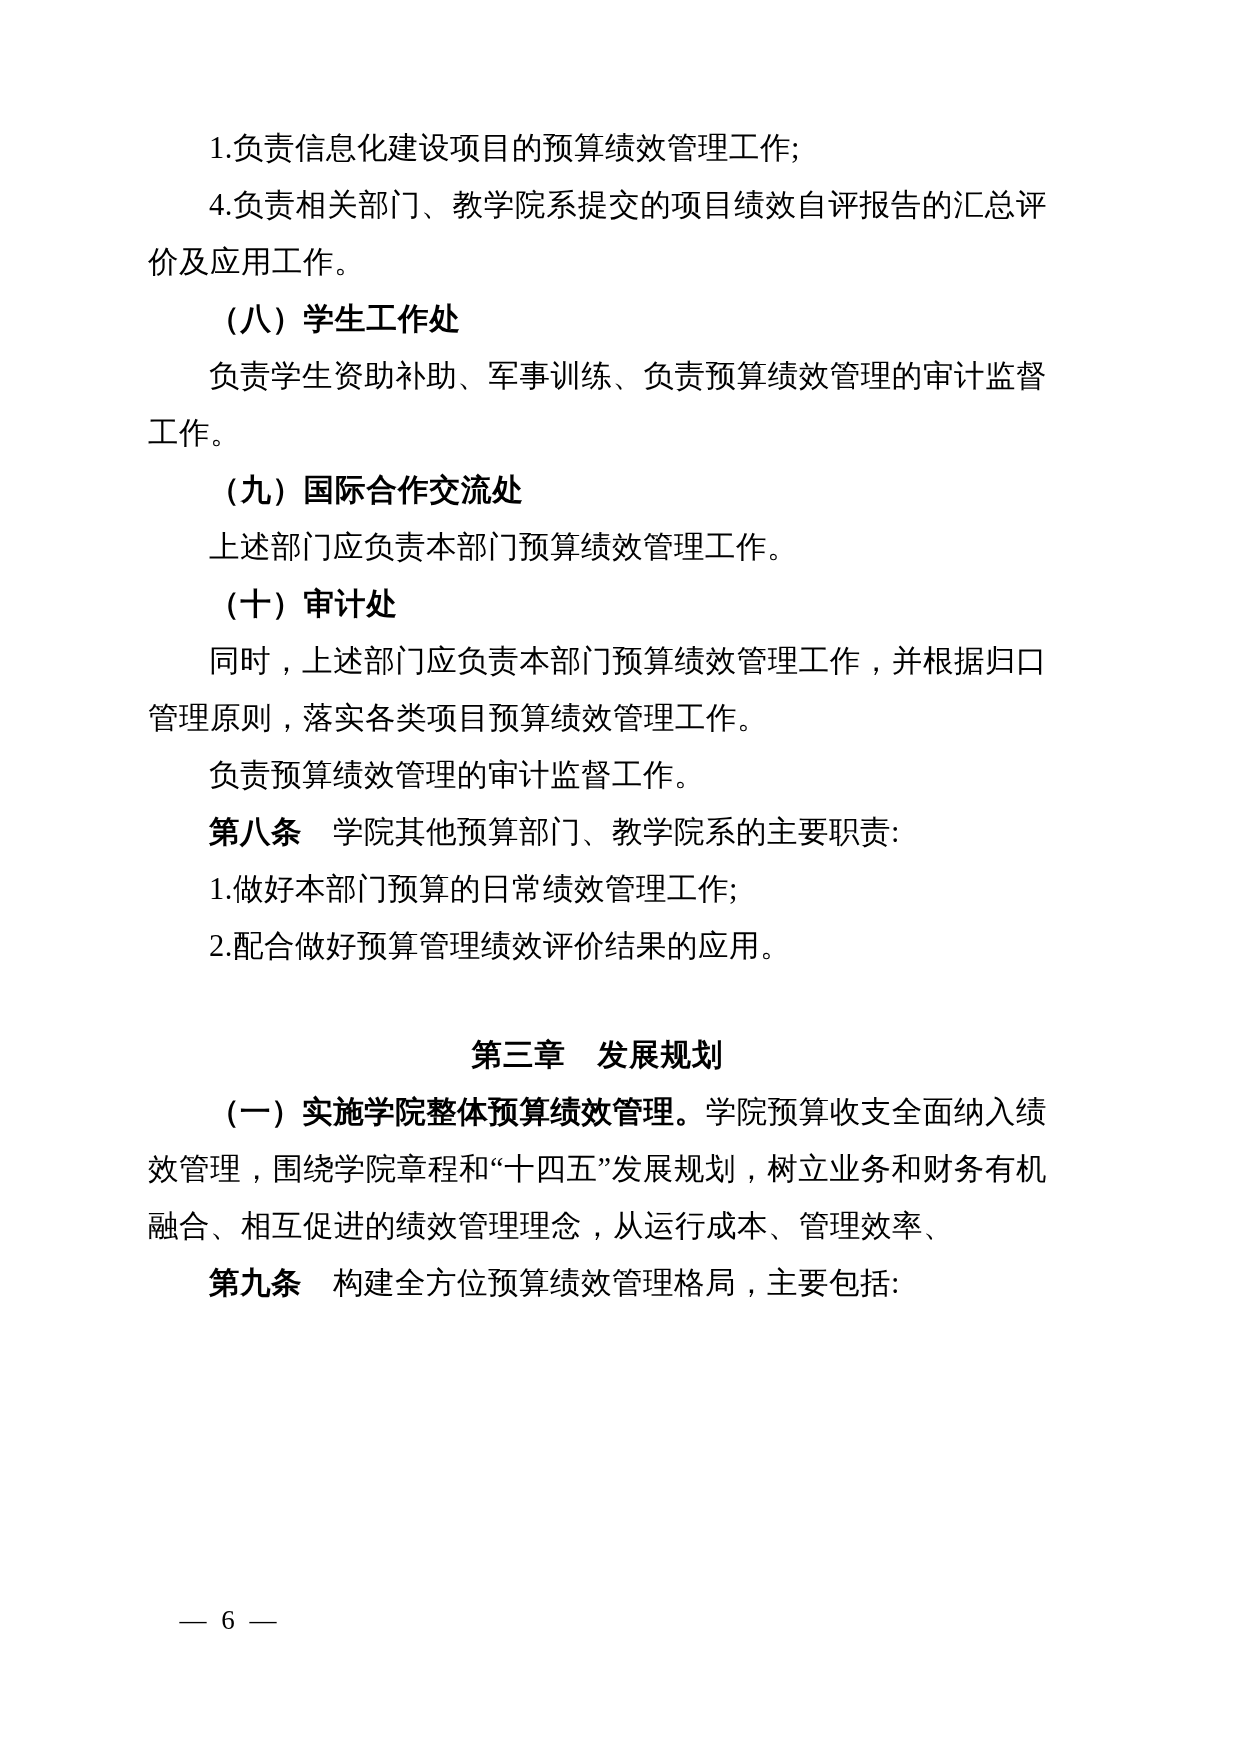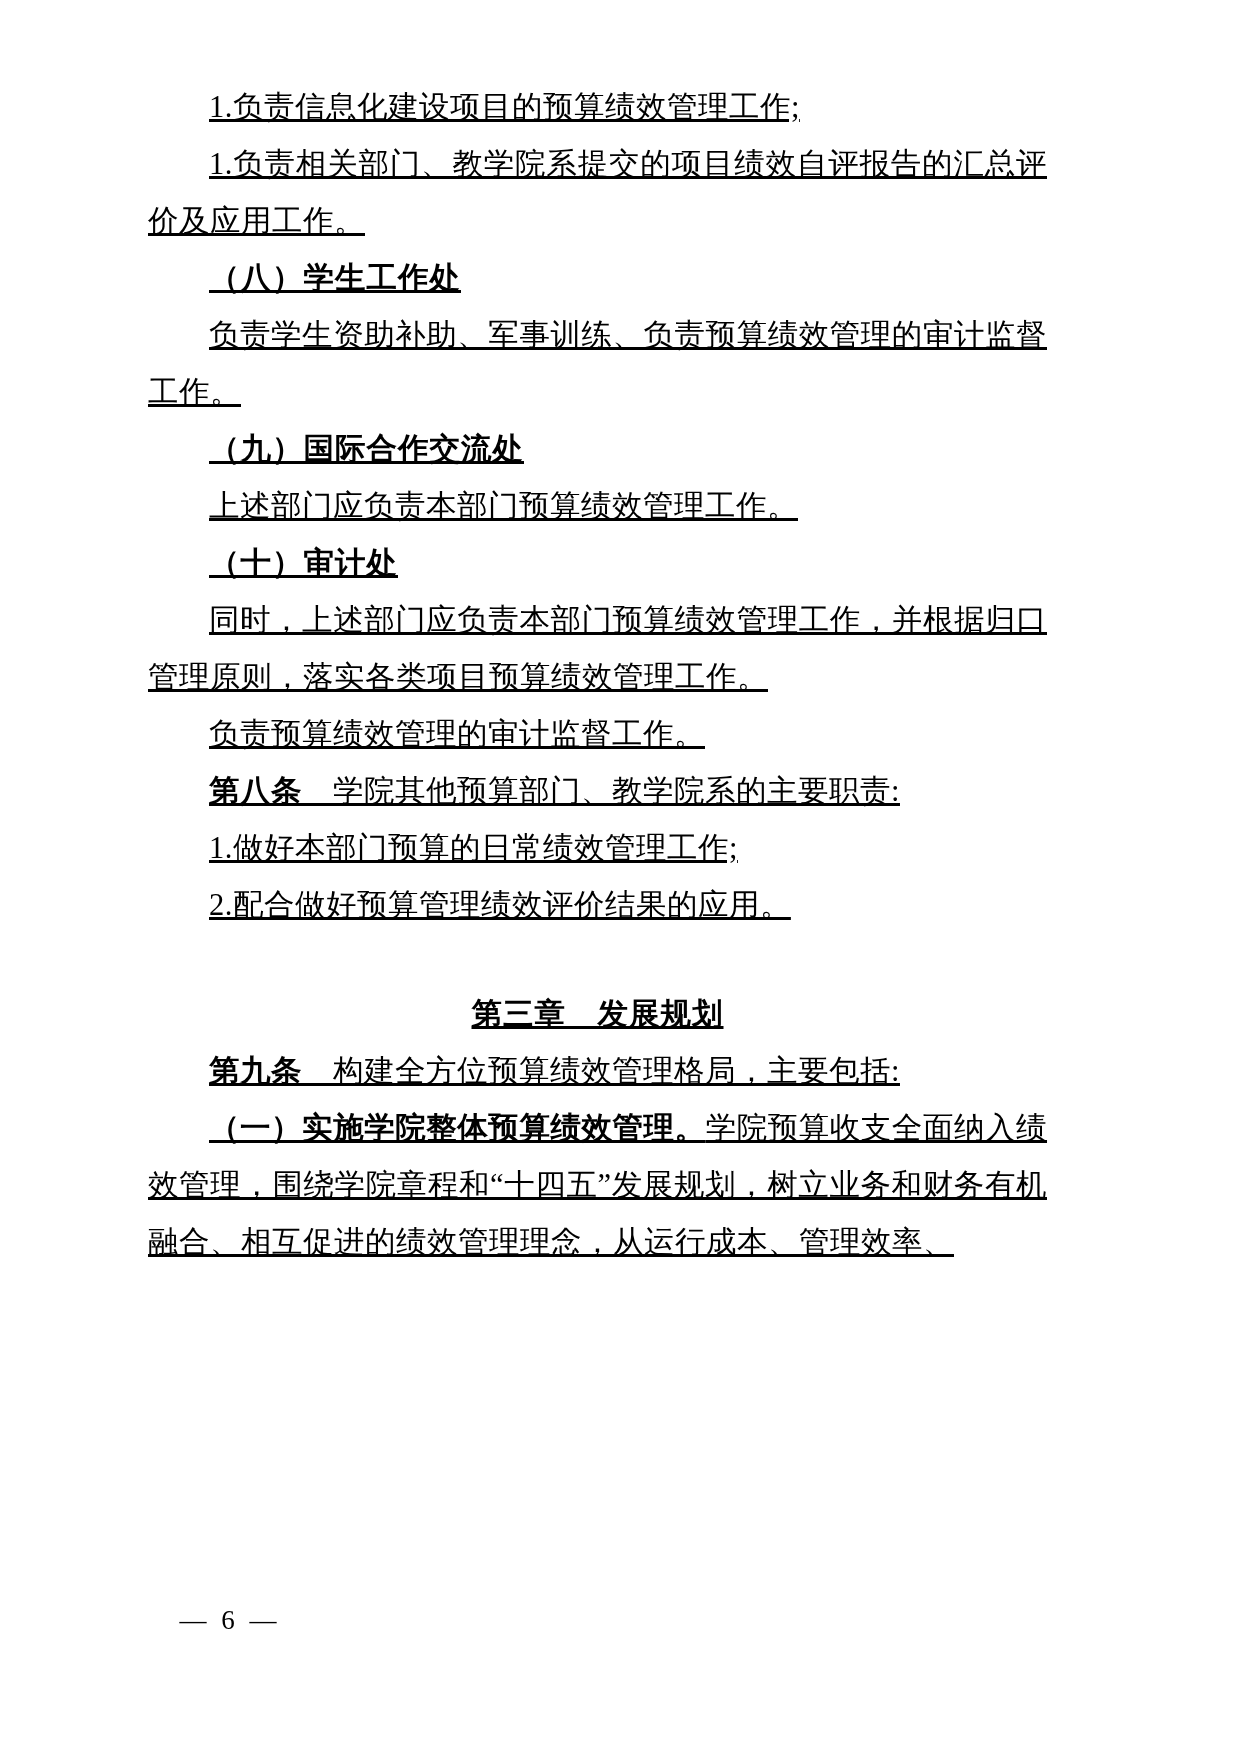--- a/index.html
+++ b/index.html
@@ -15,22 +15,21 @@
     position: relative;
     overflow: hidden;
   }
   .page {
     position: absolute;
     left: 0;
     top: 0;
     width: 1195px;
     height: 1754px;
     box-sizing: border-box;
-    padding: 79px 148px 0 148px;
-    text-decoration: underline;
+    padding: 120px 148px 0 148px;
   }
   .body-text {
     font-size: 30.5px;
     line-height: 57px;
     text-align: justify;
     text-justify: inter-ideograph;
     letter-spacing: 0.5px;
   }
   p {
     margin: 0;
@@ -71,21 +70,21 @@
 </style>
 </head>
 <body>
 
 <div class="page">
 
   <div class="body-text">
 
     <p class="indent">1.负责信息化建设项目的预算绩效管理工作;</p>
 
-    <p class="indent">1.负责相关部门、教学院系提交的项目绩效自评报告的汇总评价及应用工作。</p>
+    <p class="indent">4.负责相关部门、教学院系提交的项目绩效自评报告的汇总评价及应用工作。</p>
 
     <p class="heading-sub">（八）学生工作处</p>
 
     <p class="indent">负责学生资助补助、军事训练、负责预算绩效管理的审计监督工作。</p>
 
     <p class="heading-sub">（九）国际合作交流处</p>
 
     <p class="indent">上述部门应负责本部门预算绩效管理工作。</p>
 
     <p class="heading-sub">（十）审计处</p>
@@ -95,23 +94,23 @@
     <p class="indent">负责预算绩效管理的审计监督工作。</p>
 
     <p class="indent"><span class="bold-lead">第八条</span>　<span>学院其他预算部门、教学院系的主要职责:</span></p>
 
     <p class="indent">1.做好本部门预算的日常绩效管理工作;</p>
 
     <p class="indent">2.配合做好预算管理绩效评价结果的应用。</p>
 
     <p class="chapter-title">第三章　发展规划</p>
 
+    <p class="indent"><span class="bold-lead">（一）实施学院整体预算绩效管理。</span><span>学院预算收支全面纳入绩效管理，围绕学院章程和“十四五”发展规划，树立业务和财务有机融合、相互促进的绩效管理理念，从运行成本、管理效率、</span></p>
+
     <p class="indent"><span class="bold-lead">第九条</span>　<span>构建全方位预算绩效管理格局，主要包括:</span></p>
-
-    <p class="indent"><span class="bold-lead">（一）实施学院整体预算绩效管理。</span><span>学院预算收支全面纳入绩效管理，围绕学院章程和“十四五”发展规划，树立业务和财务有机融合、相互促进的绩效管理理念，从运行成本、管理效率、</span></p>
 
   </div>
 
 </div>
 
 <div class="footer">
   <span class="footer-inner">— 6 —</span>
 </div>
 
 </body></html>

